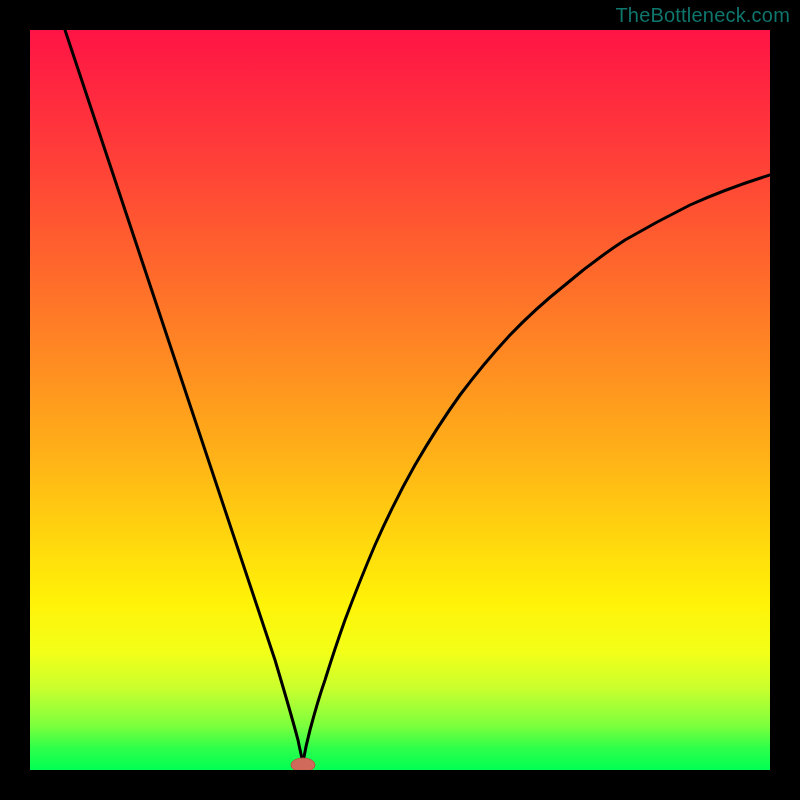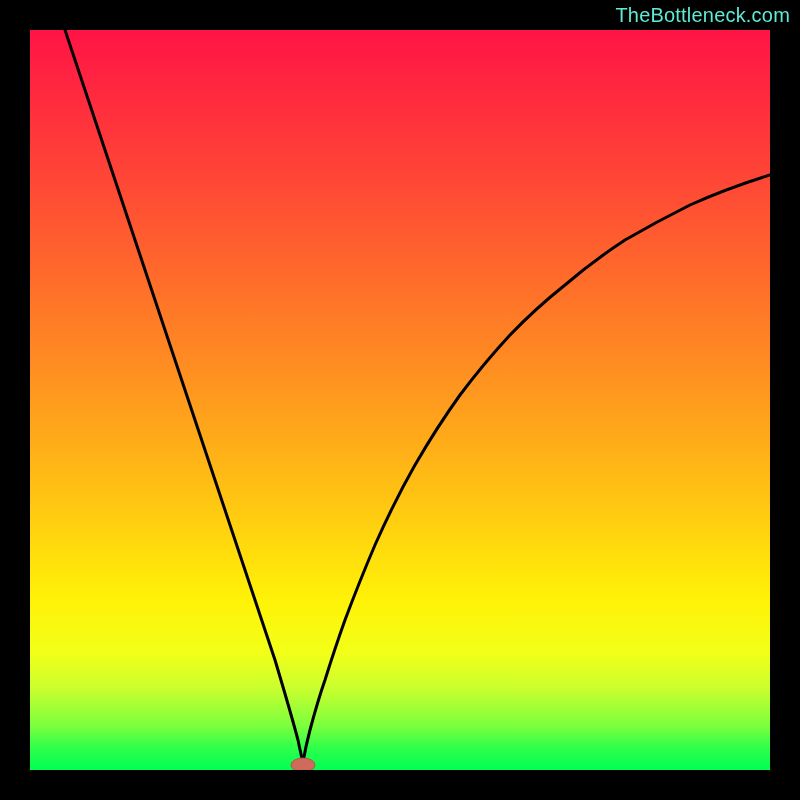--- a/index.html
+++ b/index.html
@@ -47,21 +47,21 @@
     position: absolute;
     top: 0;
     left: 0;
     width: 740px;
     height: 740px;
   }
   .watermark {
     position: absolute;
     top: 4px;
     right: 10px;
-    color: #5eead4;
+    color: #0f766e;
     font-size: 20px;
     letter-spacing: 0.2px;
     font-weight: 500;
     font-family: Verdana, Geneva, sans-serif;
   }
 </style>
 </head>
 <body>
 
 <div class="frame">

